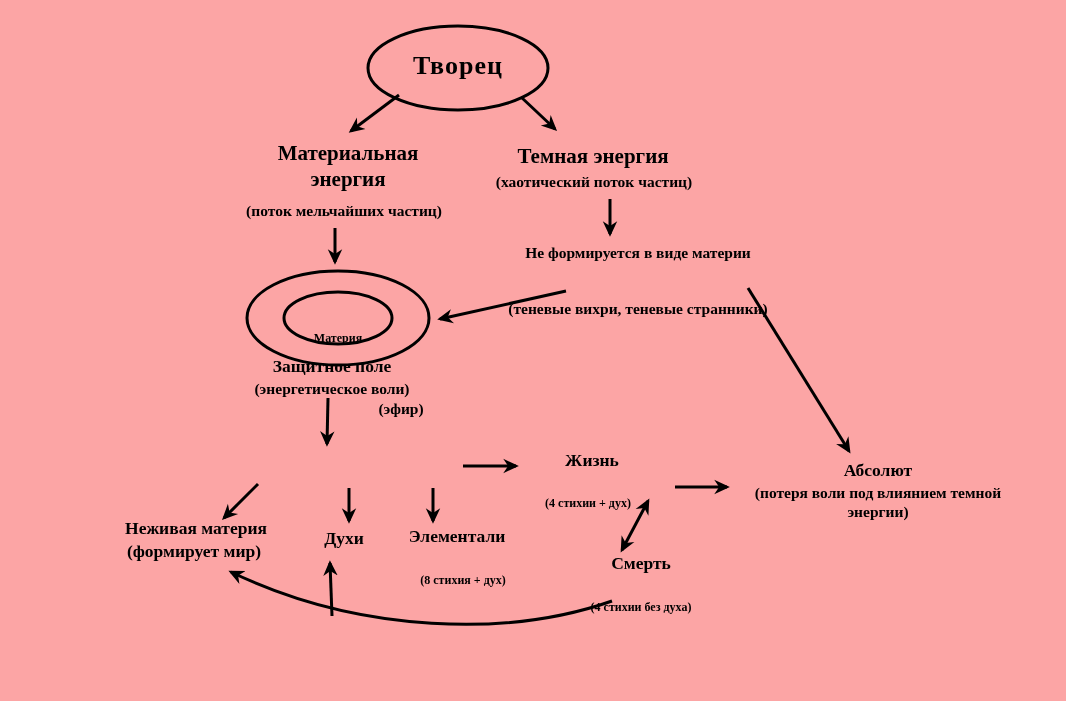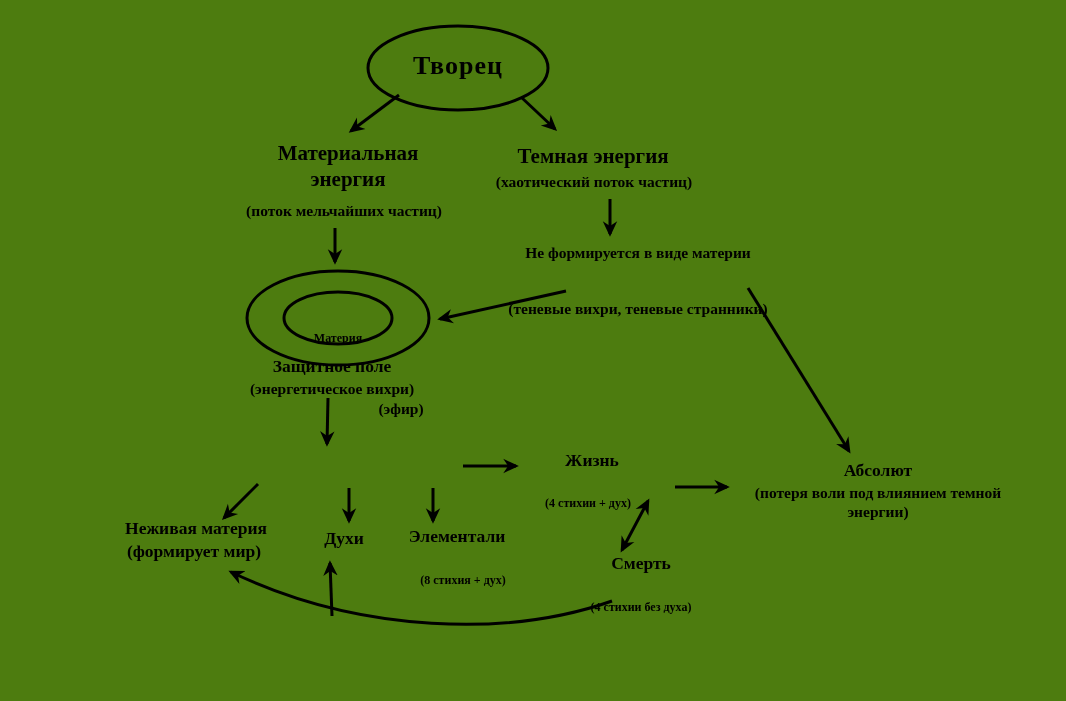--- a/index.html
+++ b/index.html
@@ -1,19 +1,19 @@
 <!DOCTYPE html>
 <html><head>
 <meta charset="utf-8">
 <style>
   html,body{margin:0;padding:0;background:#e8e8e8;}
   .canvas{
     position:relative;
     width:1066px;height:701px;
-    background:#4d7c0f;
+    background:#fca5a5;
     margin:0 auto;
     overflow:hidden;
     font-family:"Liberation Serif","DejaVu Serif",serif;
     color:#000;
   }
   svg.wires{position:absolute;left:0;top:0;width:1066px;height:701px;}
   .node{
     position:absolute;
     text-align:center;
     font-weight:bold;
@@ -78,21 +78,21 @@
 
   <div>
     <div class="node t15" style="left:638px;top:243px;">Не формируется в виде материи</div>
     <div class="node t15" style="left:638px;top:263px;margin-top:36px;">(теневые вихри, теневые странники)</div>
   </div>
 
   <div class="node t16" style="left:338px;top:307px;">Материя</div>
 
   <div>
     <div class="node t17" style="left:332px;top:356px;">Защитное поле</div>
-    <div class="node t15" style="left:332px;top:379px;">(энергетическое вихри)</div>
+    <div class="node t15" style="left:332px;top:379px;">(энергетическое воли)</div>
     <div class="node t15" style="left:401px;top:399px;">(эфир)</div>
   </div>
 
 
   <div>
     <div class="node t17" style="left:592px;top:450px;">Жизнь</div>
     <div class="node t16" style="left:588px;top:472px;">(4 стихии + дух)</div>
   </div>
 
   <div>

